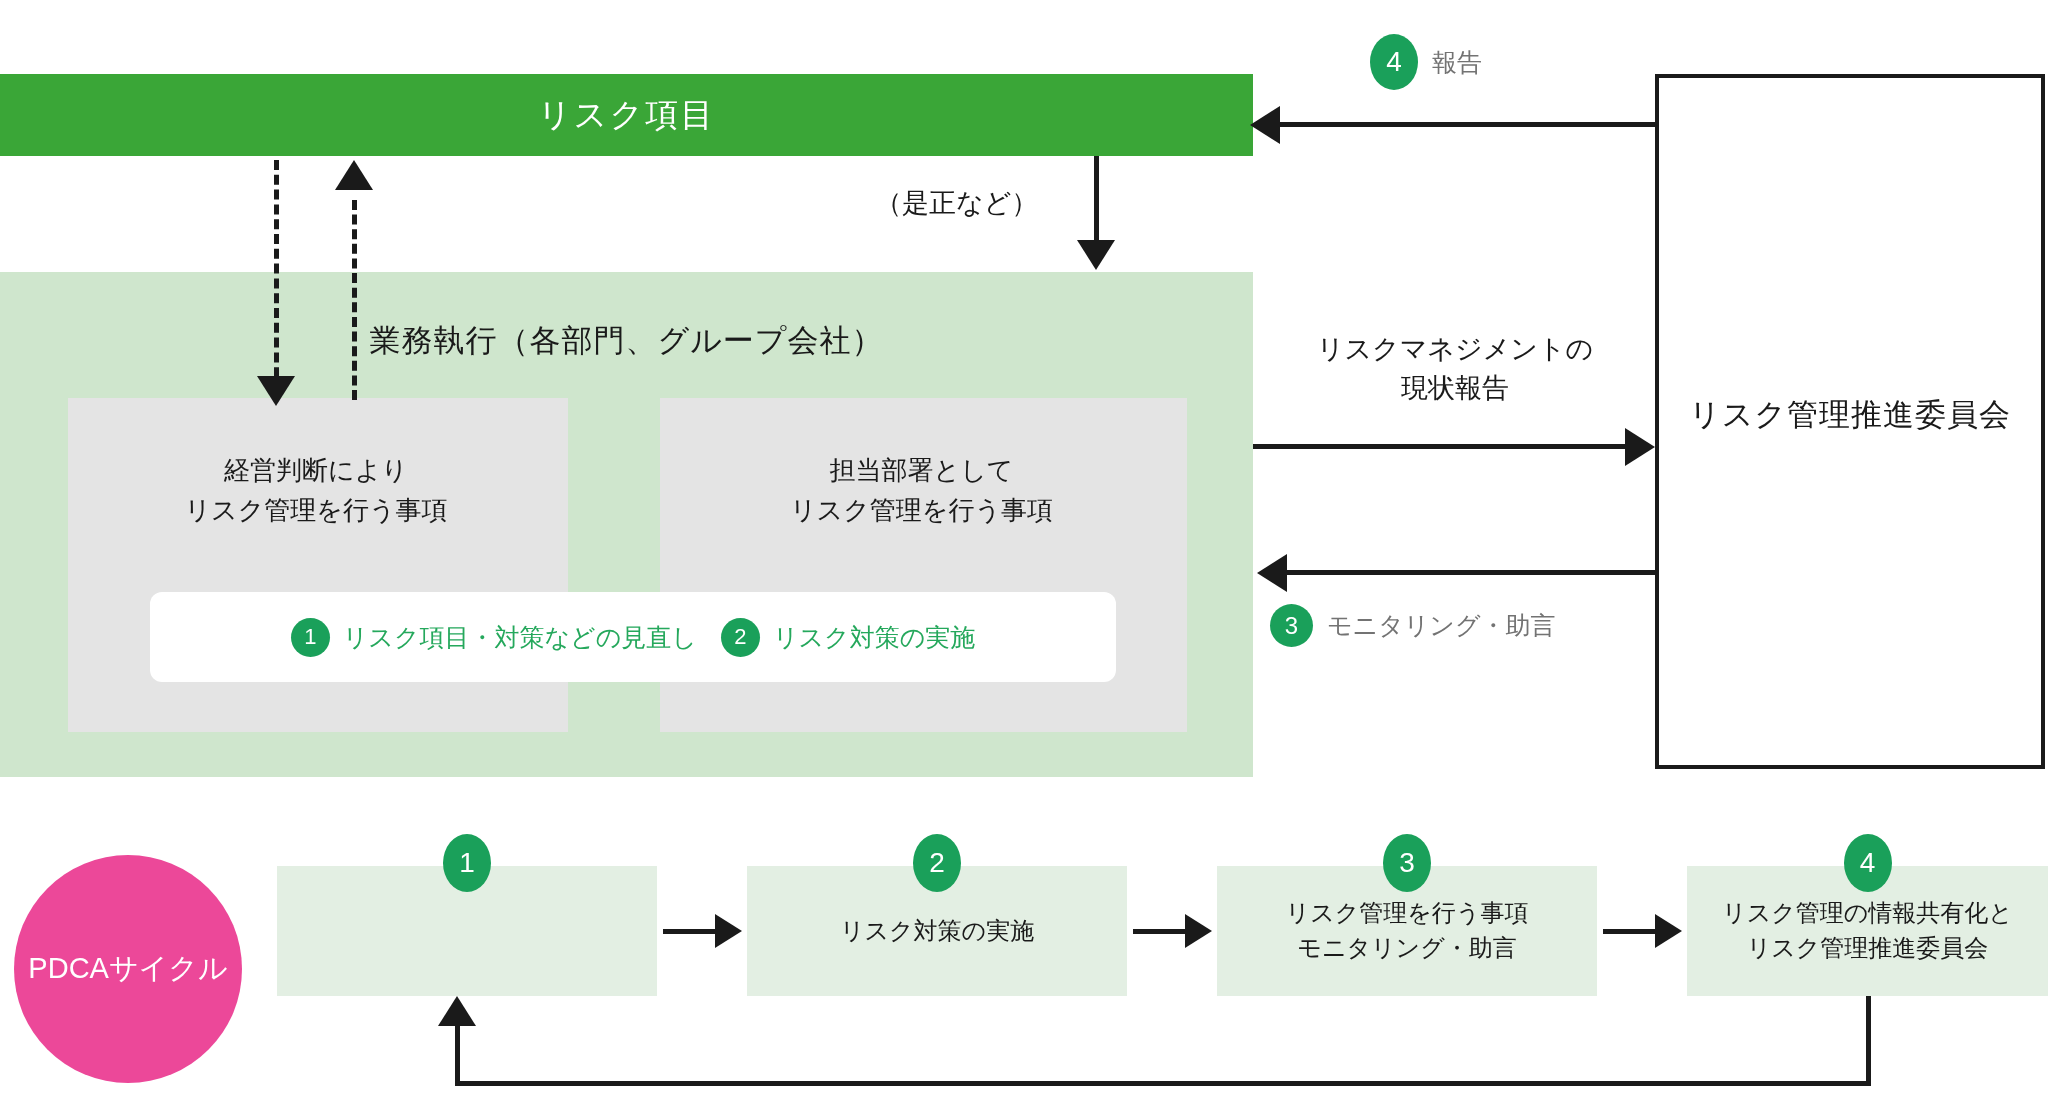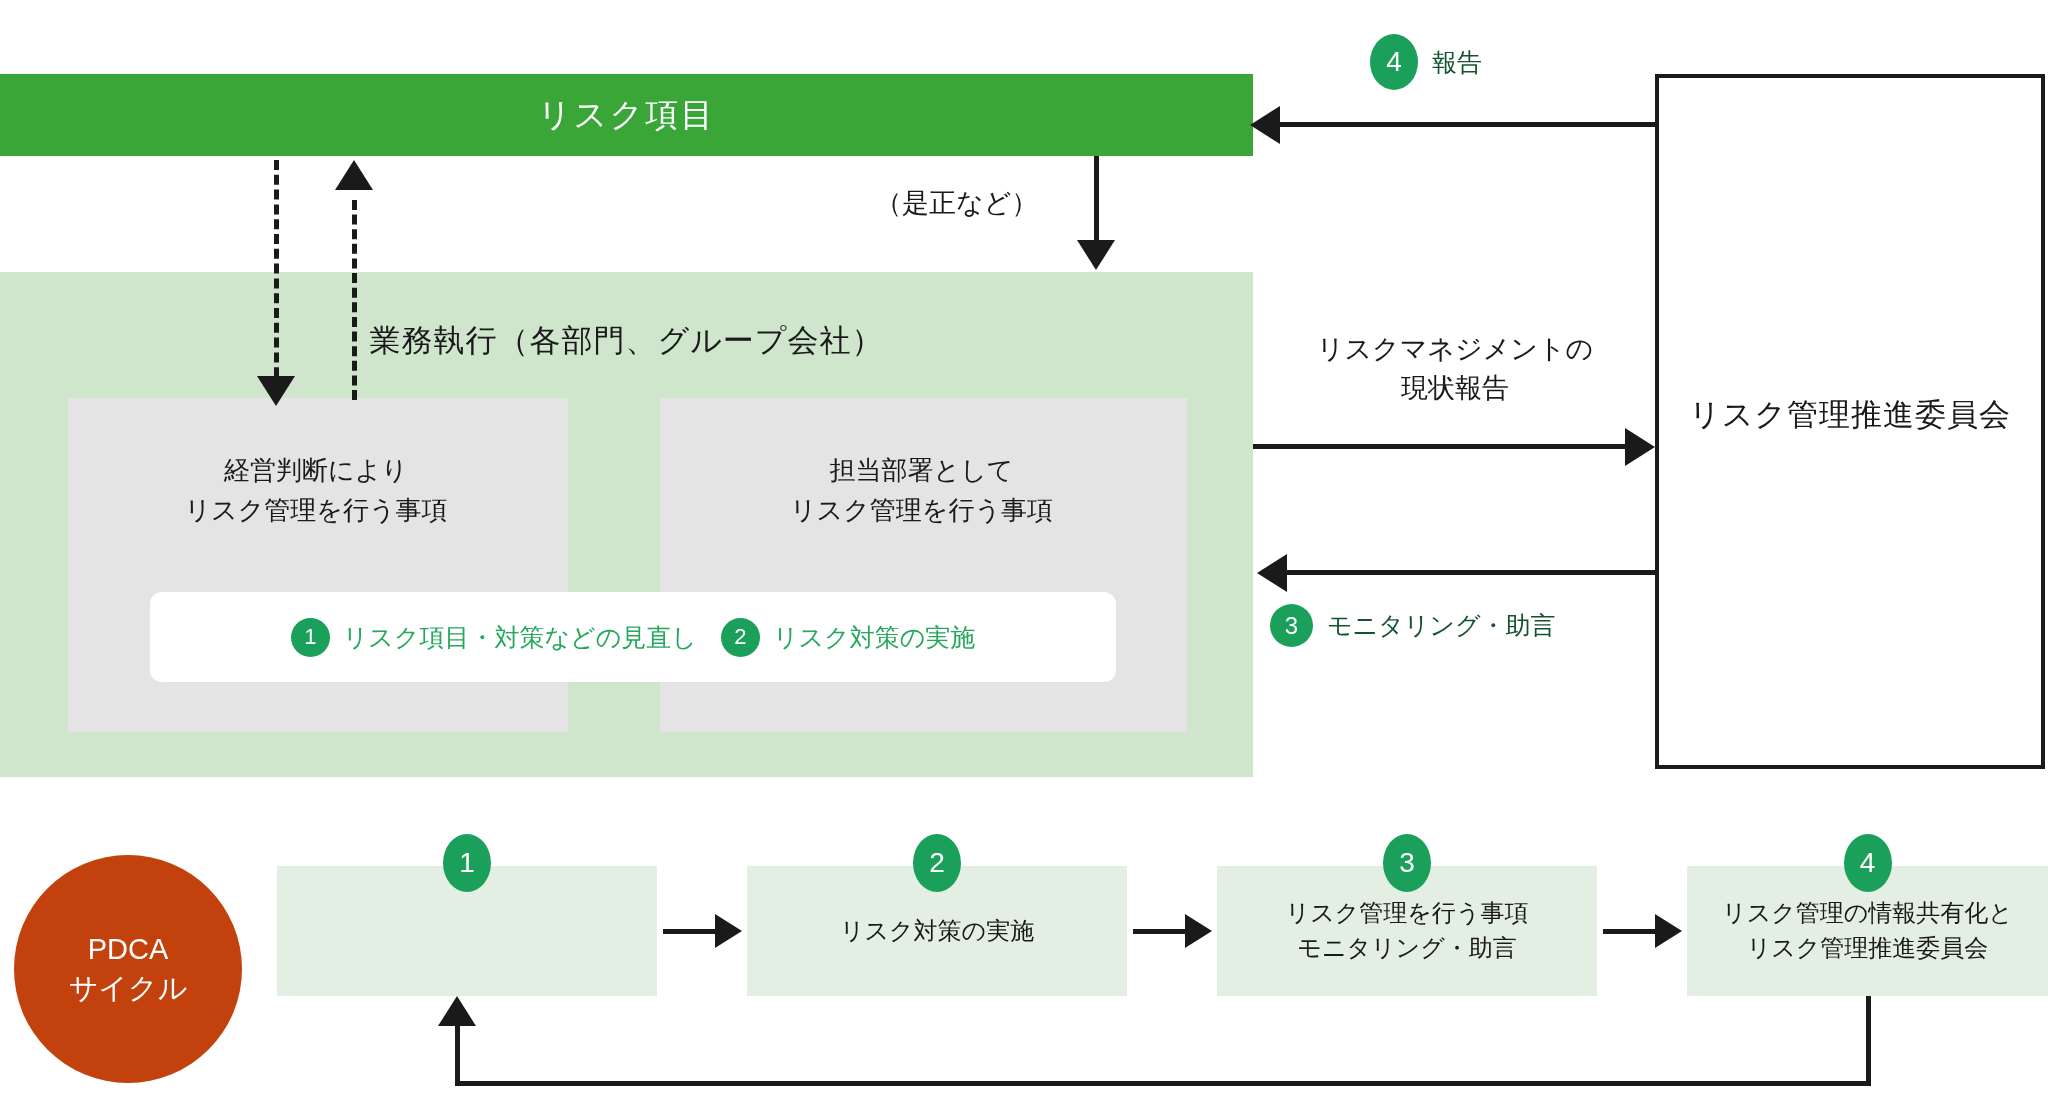--- a/index.html
+++ b/index.html
@@ -109,29 +109,29 @@
     border-right:19px solid transparent;
     border-bottom:30px solid #1a1a1a;
   }
   .arrow-right.sm{
     border-top:17px solid transparent;border-bottom:17px solid transparent;
     border-left:27px solid #1a1a1a;
   }
 
   
   .lbl{font-size:27px;line-height:1.45;color:#1a1a1a;}
-  .lbl-green{font-size:25px;color:#14532d;white-space:nowrap;}
+  .lbl-green{font-size:25px;color:#737373;white-space:nowrap;}
 
   .tag-row{display:flex;align-items:center;gap:14px;}
 
   
   .pdca-circle{
     left:14px;top:855px;width:228px;height:228px;
-    border-radius:50%;background:#c2410c;color:#ffffff;
-    flex-direction:column;font-size:29px;line-height:1.35;
+    border-radius:50%;background:#ec4899;color:#ffffff;
+    font-size:29px;line-height:1.35;
   }
   .step-box{
     top:866px;height:130px;background:#e3efe3;
   }
   .step-label{
     position:absolute;left:0;right:0;top:50%;transform:translateY(-50%);
     text-align:center;font-size:24px;line-height:1.45;color:#1a1a1a;
   }
   .step-badge{
     position:absolute;top:-32px;left:50%;transform:translateX(-50%);

